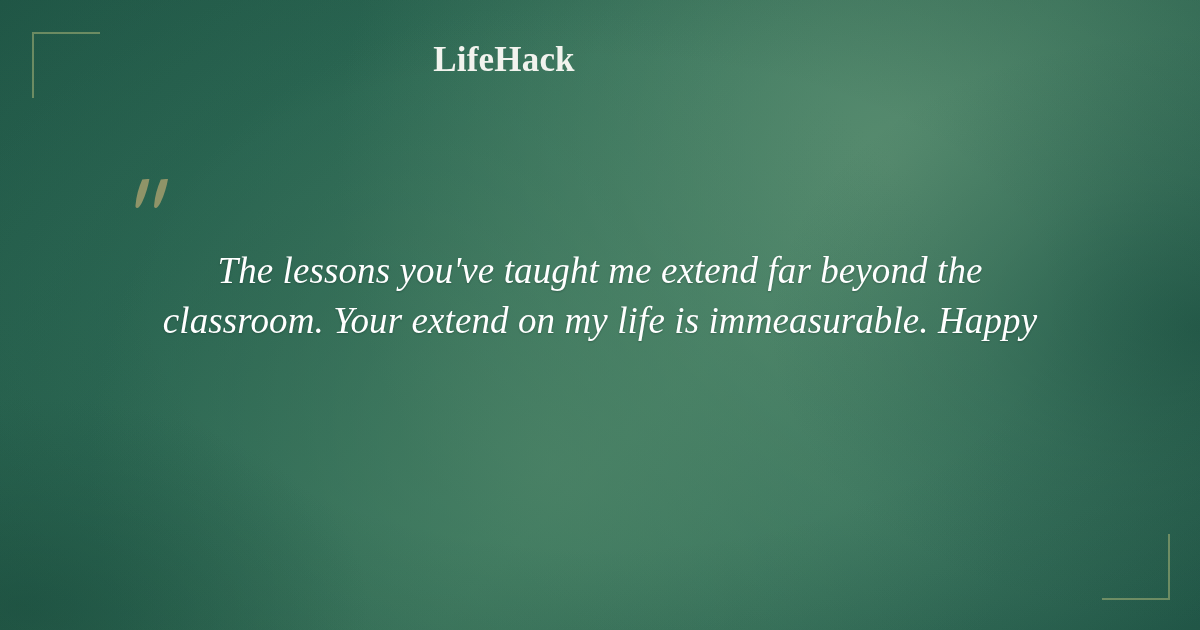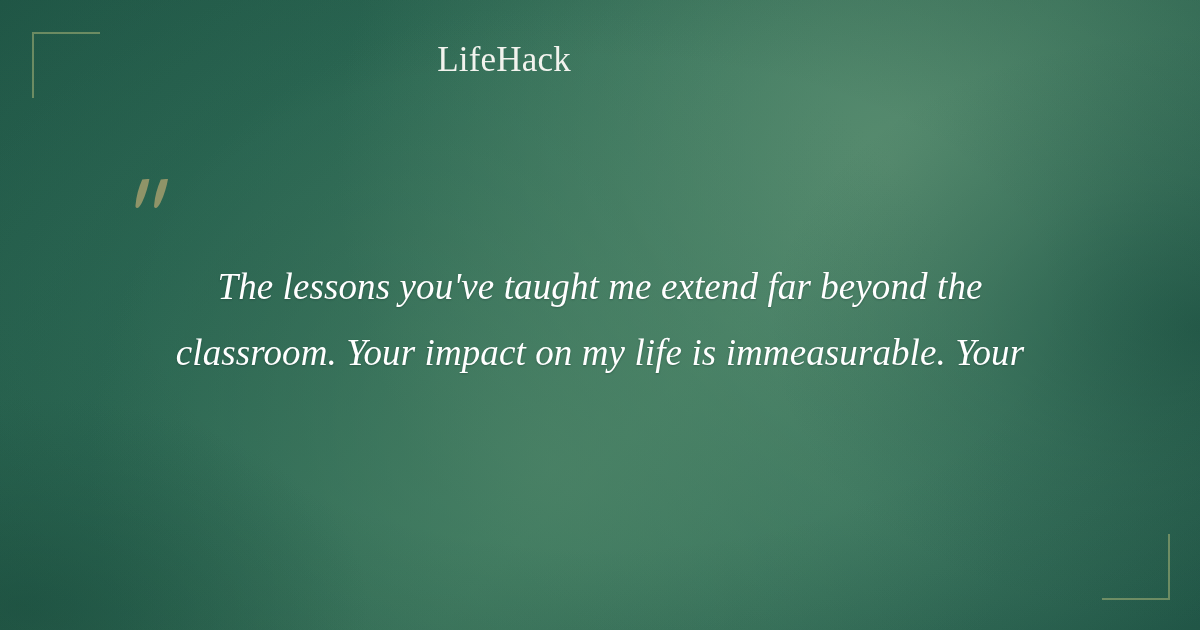--- a/index.html
+++ b/index.html
@@ -73,21 +73,21 @@
   
   .brand {
     position: absolute;
     top: 38px;
     left: 0;
     width: 1008px;
     text-align: center;
     color: #f2f3ee;
     font-size: 35px;
     line-height: 44px;
-    font-weight: 400;
+    font-weight: 700;
     letter-spacing: 0.2px;
     font-family: "Liberation Serif", "DejaVu Serif", serif;
   }
 
   
   .quote-mark {
     position: absolute;
     left: 128px;
     top: 157px;
     width: 56px;
@@ -97,21 +97,21 @@
 
   
   .quote-wrap {
     position: absolute;
     left: 100px;
     top: 246px;
     width: 1000px;
     text-align: center;
   }
   .quote-text {
-    margin: 16px;
+    margin: 0;
     color: #ffffff;
     font-style: italic;
     font-size: 37px;
     line-height: 50px;
     font-weight: 400;
     letter-spacing: 0.1px;
     font-family: "Liberation Serif", "DejaVu Serif", serif;
     text-shadow: 0 1px 2px rgba(12,40,32,0.30);
   }
 </style>
@@ -135,16 +135,16 @@
 
   <div class="quote-mark">
     <svg width="56" height="62" viewBox="0 0 56 62" xmlns="http://www.w3.org/2000/svg" aria-hidden="true">
       <path d="M14.2 22.5 C16.6 22.0 19.0 21.8 21.4 22.1 C20.0 30.0 17.7 38.0 14.0 45.4 C12.3 48.8 10.6 51.0 9.0 51.0 C7.9 51.0 7.3 50.0 7.5 48.2 C8.3 39.3 10.6 30.6 14.2 22.5 Z" fill="#8f9468"></path>
       <path d="M32.8 22.5 C35.2 22.0 37.6 21.8 40.0 22.1 C38.6 30.0 36.3 38.0 32.6 45.4 C30.9 48.8 29.2 51.0 27.6 51.0 C26.5 51.0 25.9 50.0 26.1 48.2 C26.9 39.3 29.2 30.6 32.8 22.5 Z" fill="#8f9468"></path>
     </svg>
   </div>
 
   <div class="quote-wrap">
     <p class="quote-text">The lessons you've taught me extend far beyond the</p>
-    <p class="quote-text">classroom. Your impact on my life is immeasurable. Your</p>
+    <p class="quote-text">classroom. Your extend on my life is immeasurable. Happy</p>
   </div>
 
 </div>
 
 </body></html>

